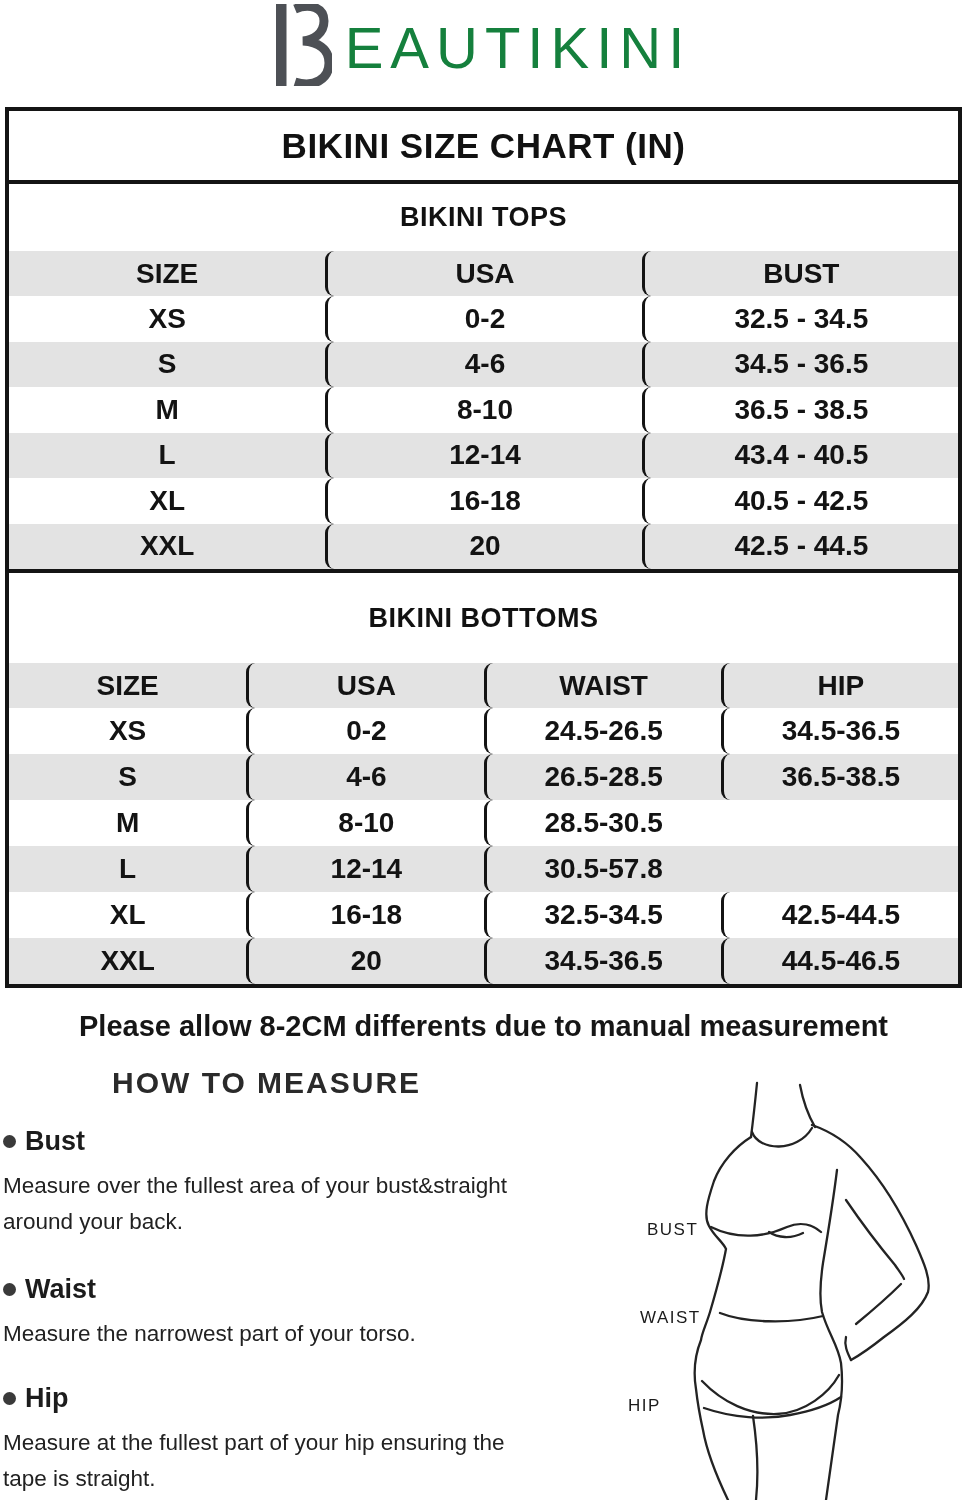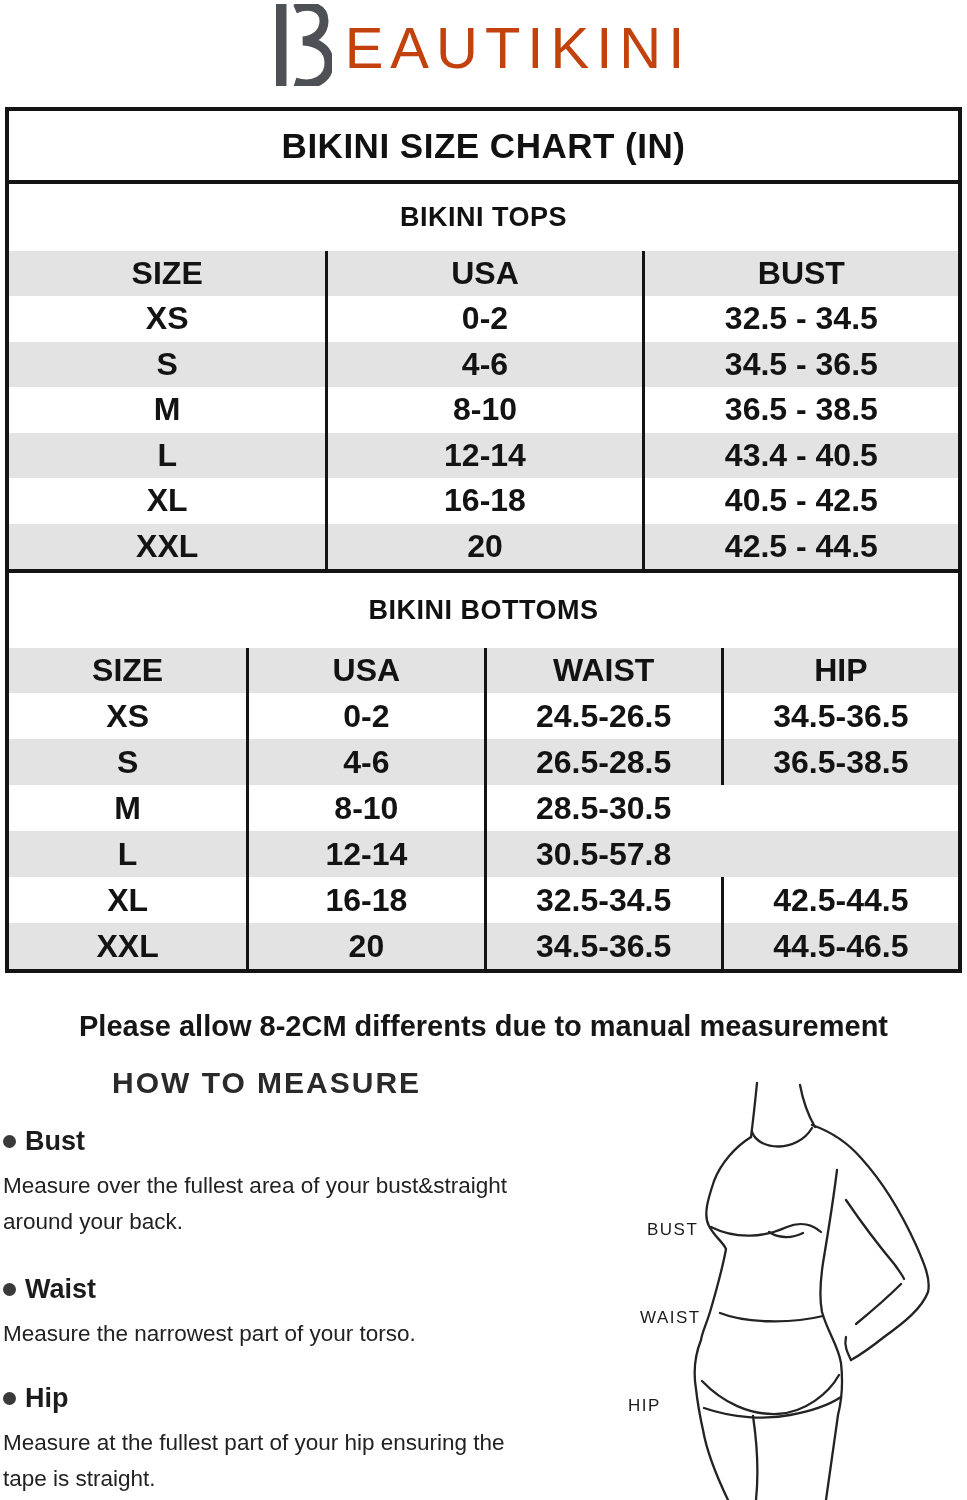--- a/index.html
+++ b/index.html
@@ -11,51 +11,51 @@
   }
 
   
   .logo {
     position:absolute; top:4px; left:0; width:100%;
     display:flex; justify-content:center; align-items:flex-end;
   }
   .logo-b { display:block; margin-bottom:2px; }
   .logo-text {
     font-size:58px; line-height:1; letter-spacing:7px; font-weight:400;
-    color:#c2410c; margin-left:13px; margin-bottom:11px;
+    color:#15803d; margin-left:13px; margin-bottom:11px;
   }
 
   
   .chart {
     position:absolute; top:107px; left:5px; width:957px;
     border:4px solid #141414; background:#fff;
   }
   .title-row {
     height:73px; border-bottom:4px solid #141414;
     display:flex; align-items:center; justify-content:center;
     font-size:35px; font-weight:700; letter-spacing:0.5px;
   }
   .sec-title {
     display:flex; align-items:center; justify-content:center;
     font-size:27px; font-weight:700; letter-spacing:0.5px;
   }
   .sec-title.tops { height:67px; }
-  .sec-title.bottoms { height:75px; }
+  .sec-title.bottoms { height:90px; }
   .sep { height:4px; background:#141414; }
 
   .grid3 { display:grid; grid-template-columns:repeat(3,1fr); }
   .grid4 { display:grid; grid-template-columns:repeat(4,1fr); }
   .thead { height:45px; background:#e3e3e3; }
   .trow  { background:#fff; }
   .trow.alt { background:#e3e3e3; }
   .tops-table .trow { height:45.5px; }
   .bottoms-table .trow { height:46px; }
   .cell {
     display:flex; align-items:center; justify-content:center;
-    font-size:32px; font-weight:700; color:#131313;
+    font-size:28px; font-weight:700; color:#131313;border-radius:9px;
   }
   .cell + .cell { border-left:3px solid #141414; }
 
   
   .tolerance {
     position:absolute; top:1010px; left:0; width:100%;
     text-align:center; font-size:29px; font-weight:700; color:#161616;
   }
   .howto {
     position:absolute; top:1066px; left:112px;

